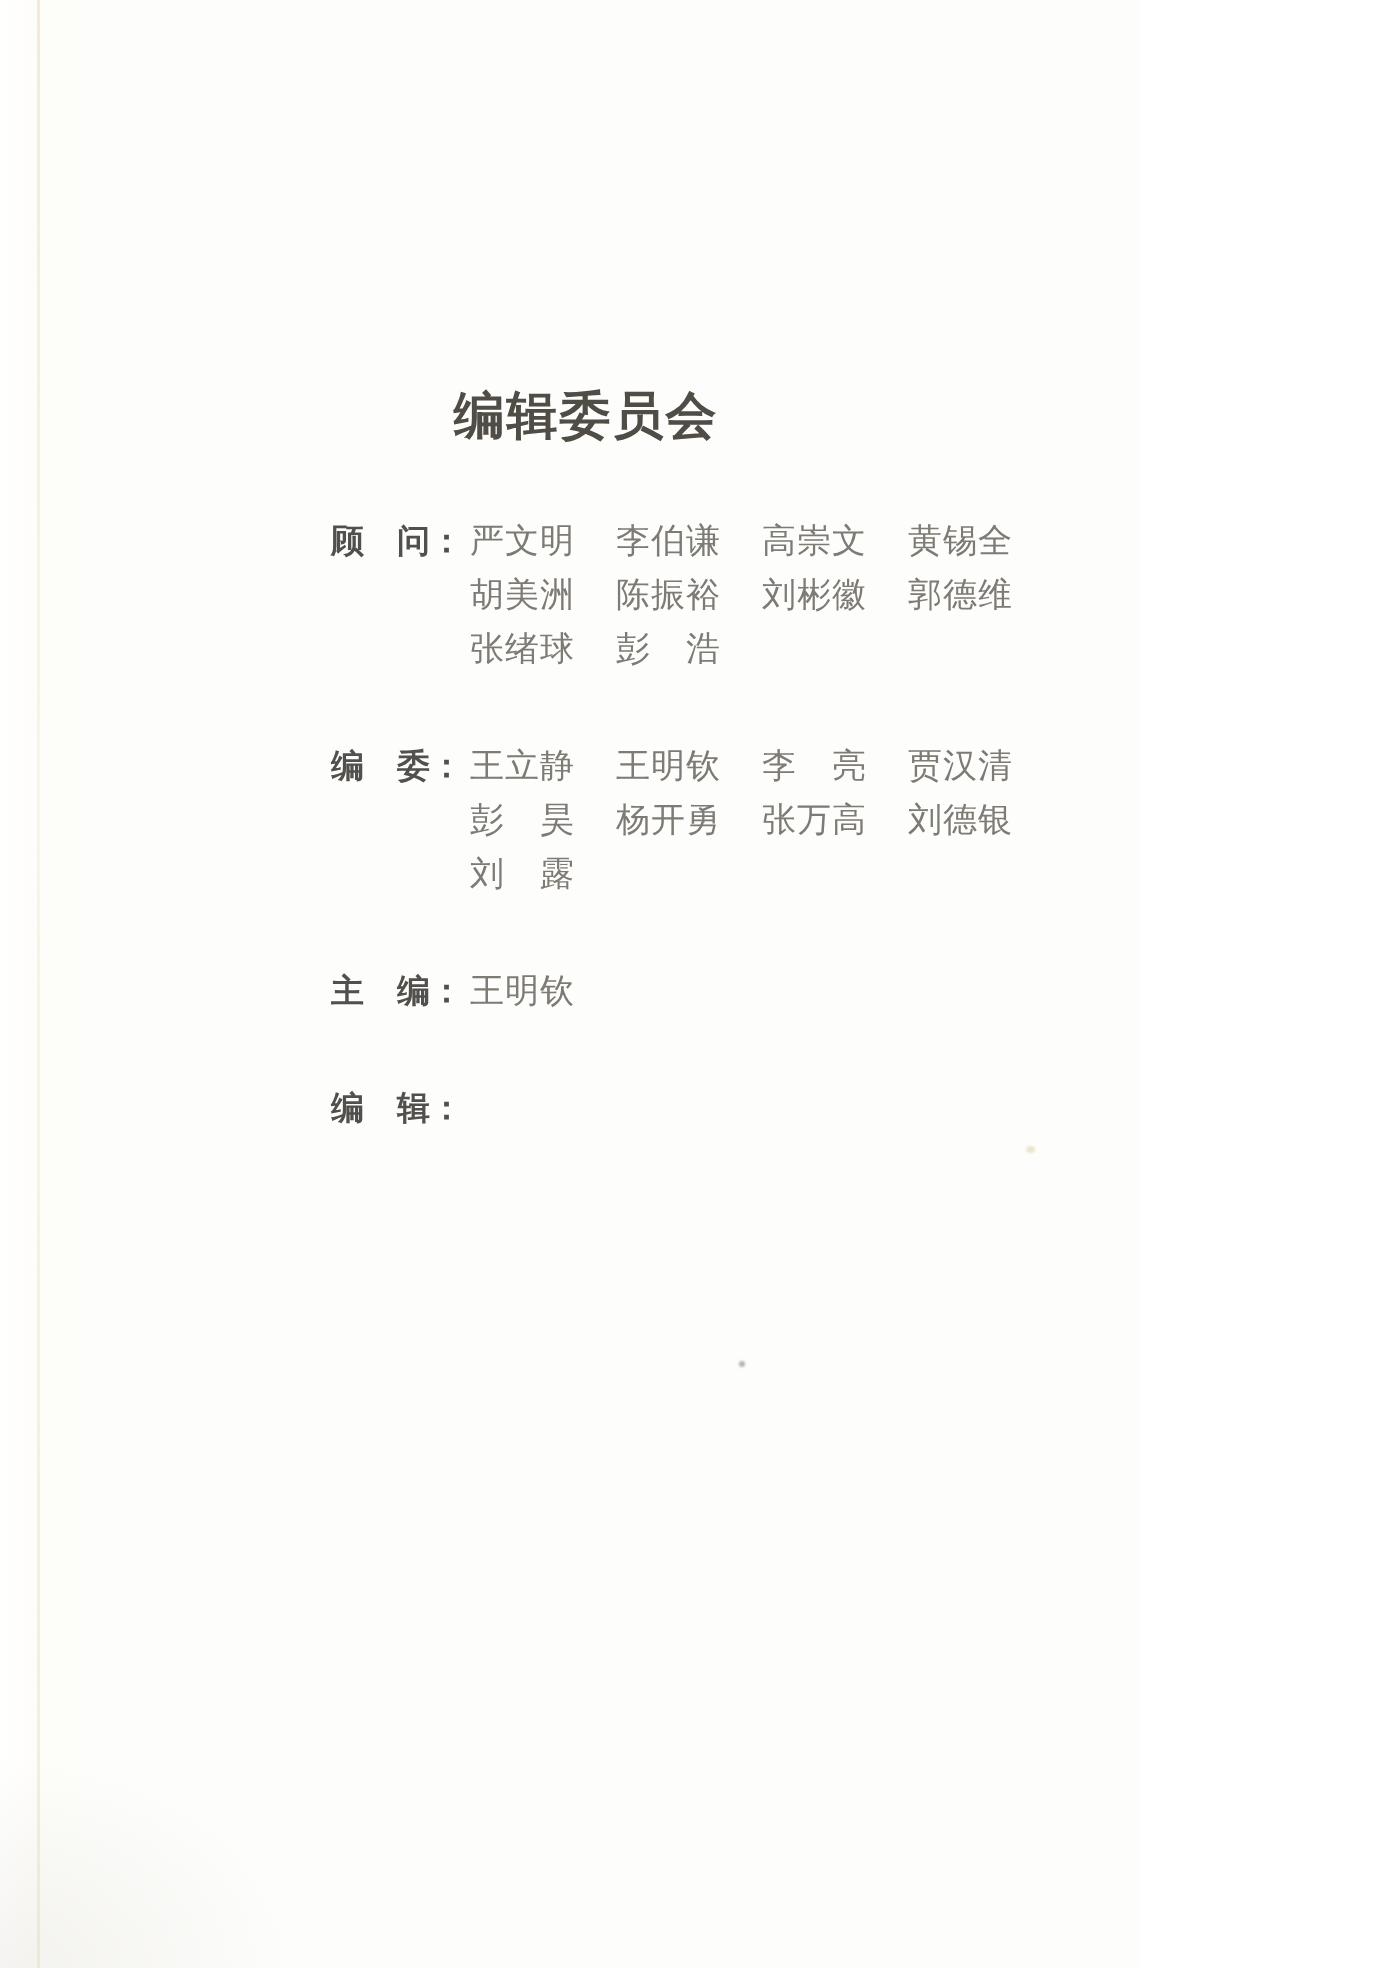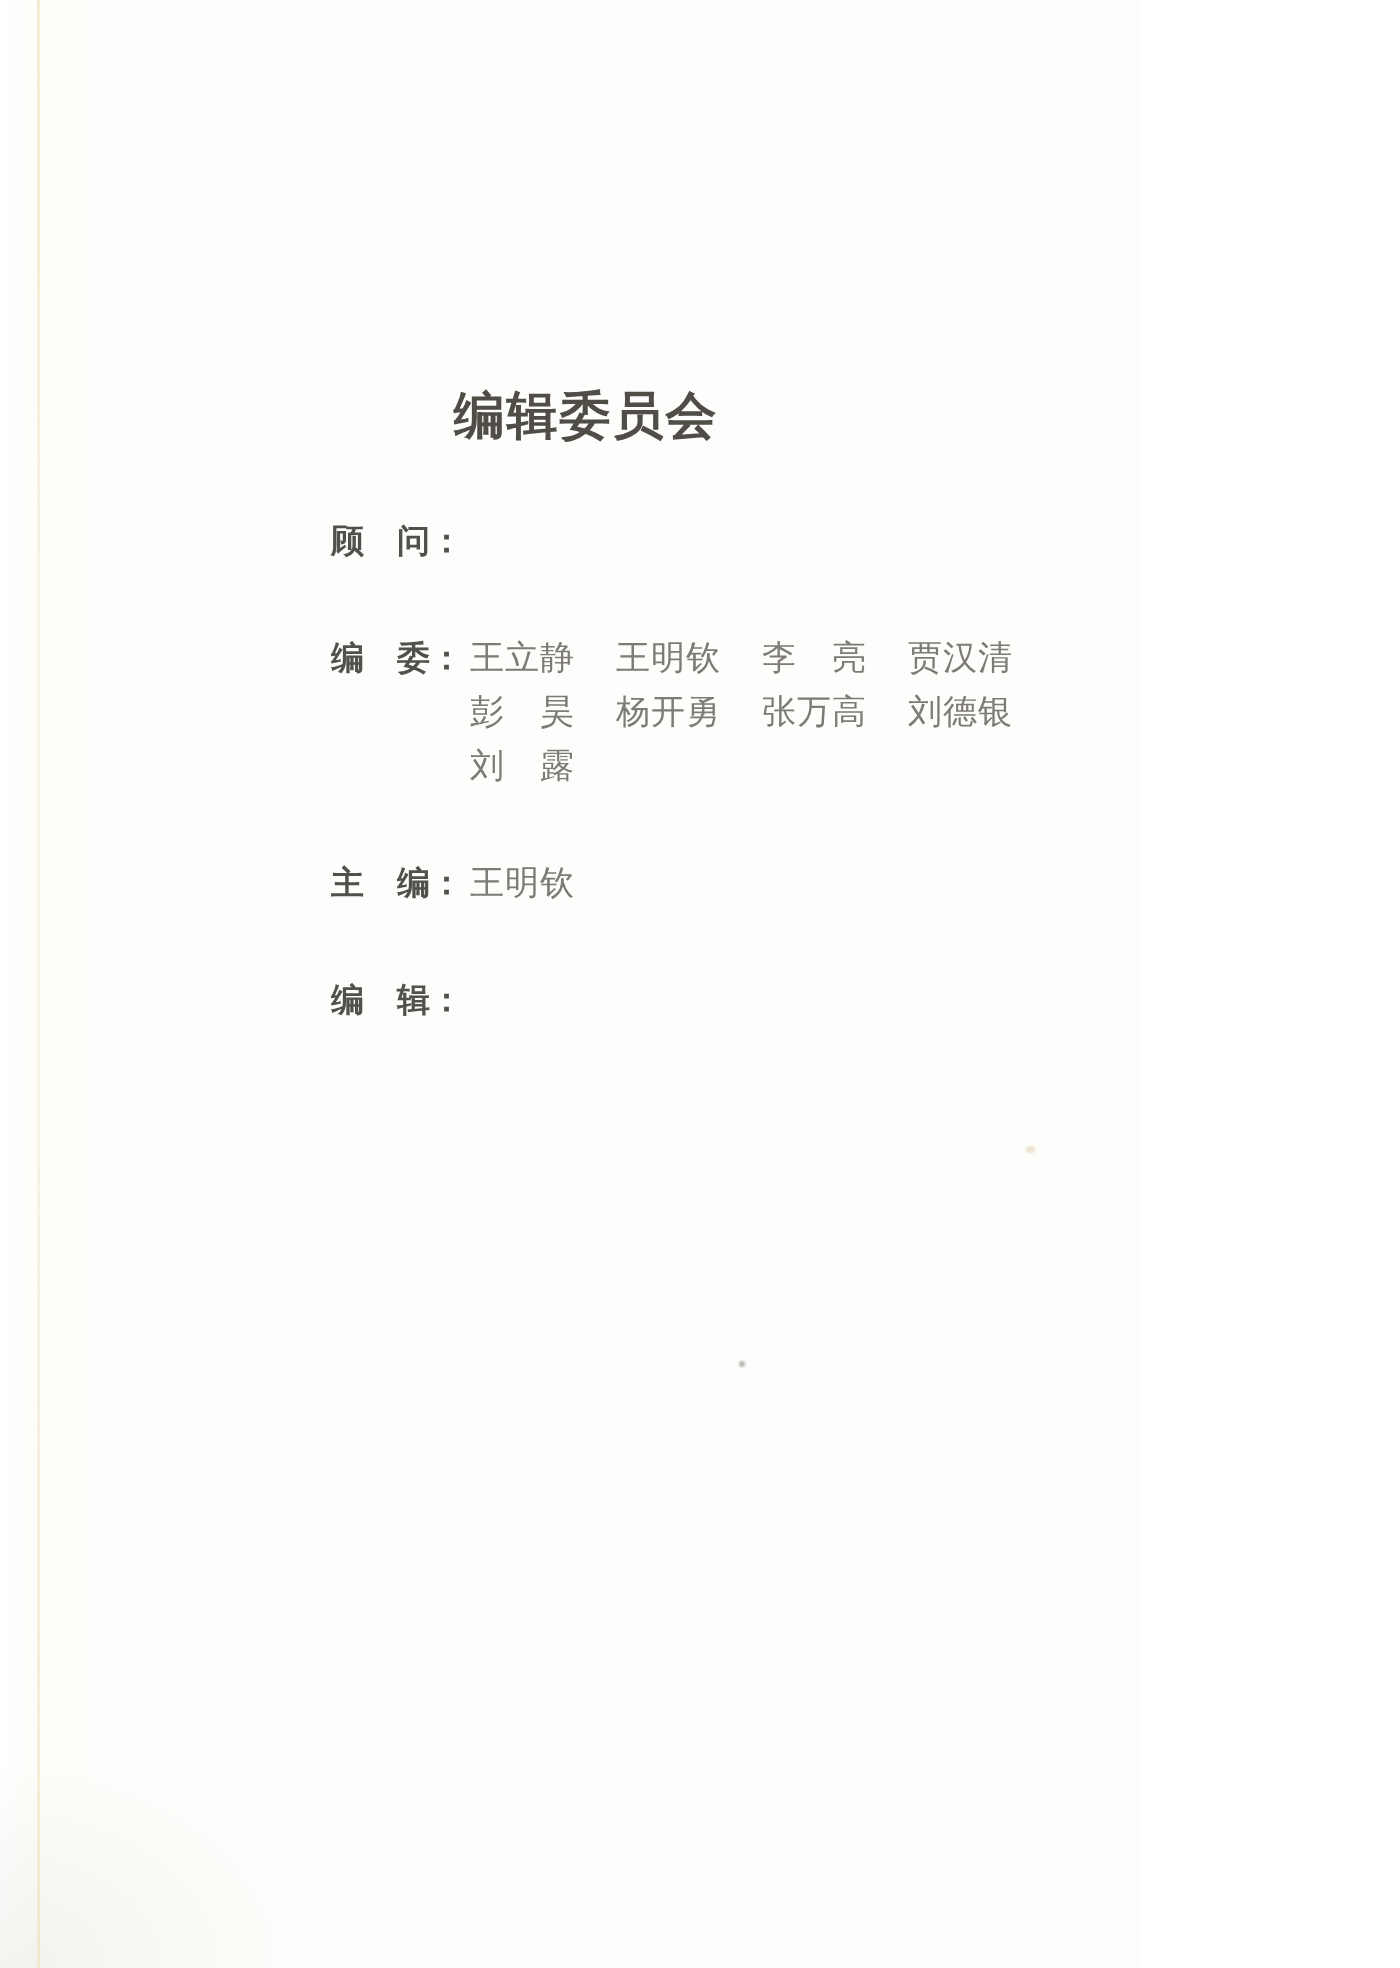--- a/index.html
+++ b/index.html
@@ -75,20 +75,38 @@
 <body>
 
 <div class="page">
   <div class="crease"></div>
 
   <h1 class="title">编辑委员会</h1>
 
   <div class="committee" id="committee">
       <div class="section">
         <div class="label">顾　问：</div>
+        <div class="rows">
+          <div class="row">
+            <div class="name">严文明</div>
+            <div class="name">李伯谦</div>
+            <div class="name">高崇文</div>
+            <div class="name">黄锡全</div>
+          </div>
+          <div class="row">
+            <div class="name">胡美洲</div>
+            <div class="name">陈振裕</div>
+            <div class="name">刘彬徽</div>
+            <div class="name">郭德维</div>
+          </div>
+          <div class="row">
+            <div class="name">张绪球</div>
+            <div class="name">彭　浩</div>
+          </div>
+        </div>
       </div>
       <div class="section">
         <div class="label">编　委：</div>
         <div class="rows">
           <div class="row">
             <div class="name">王立静</div>
             <div class="name">王明钦</div>
             <div class="name">李　亮</div>
             <div class="name">贾汉清</div>
           </div>

